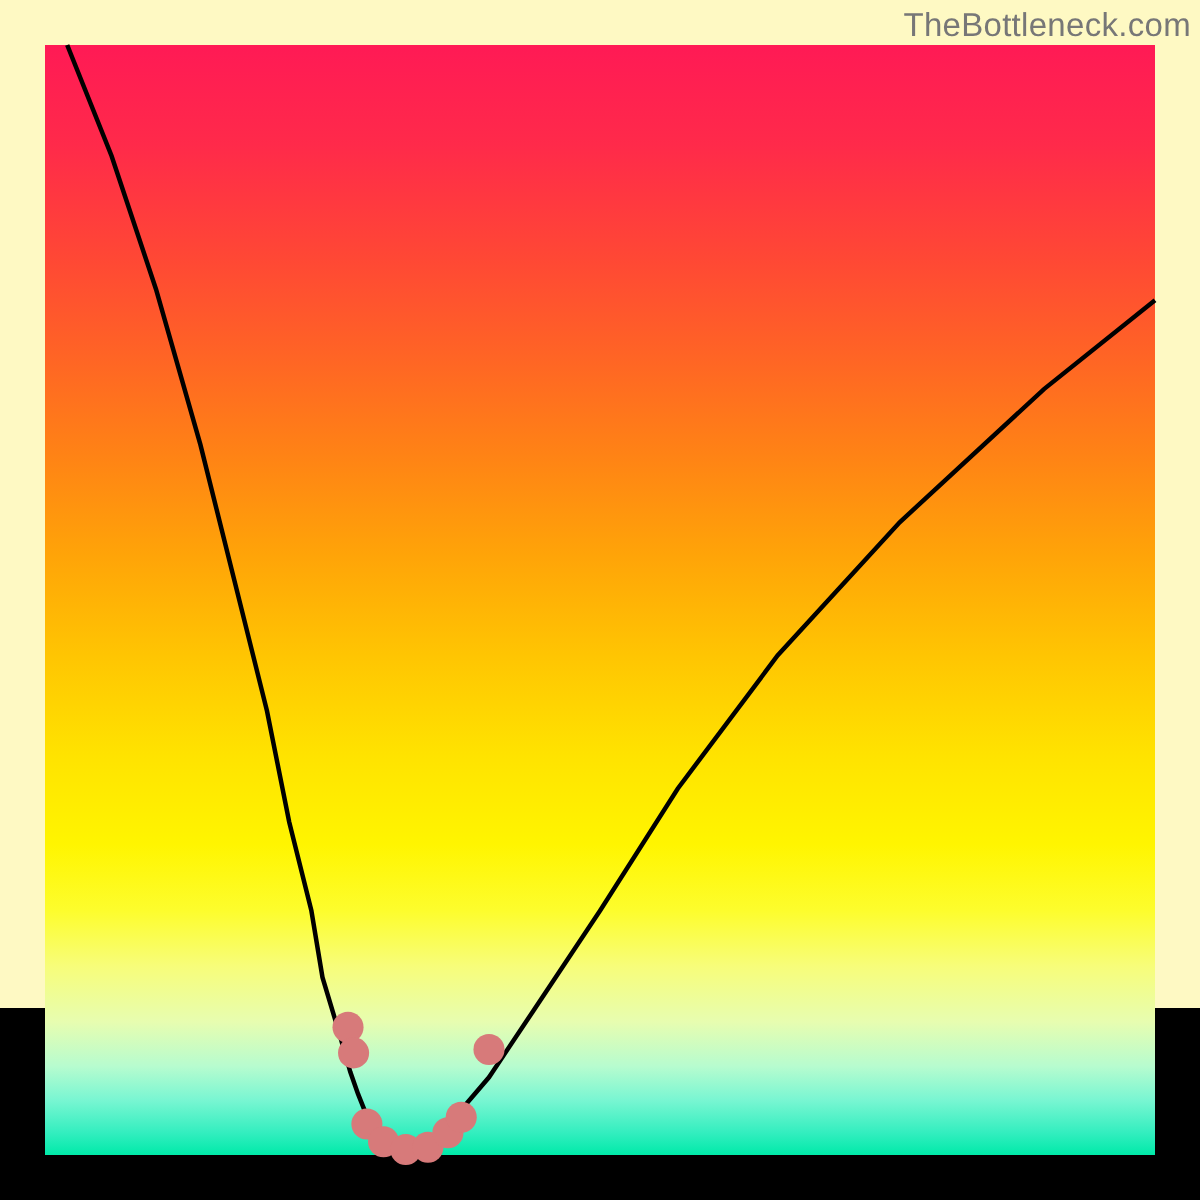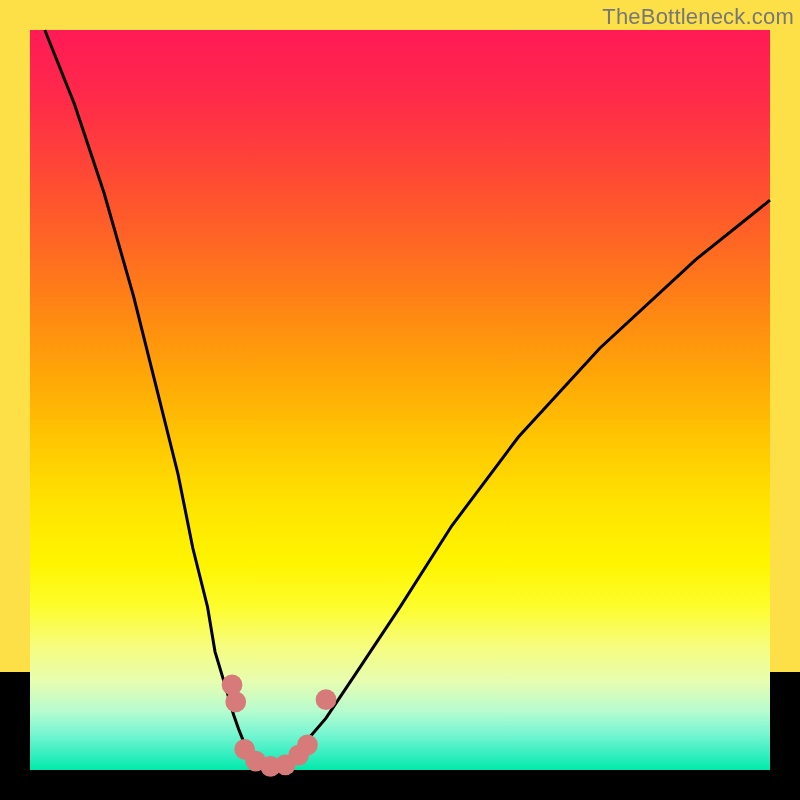--- a/index.html
+++ b/index.html
@@ -8,21 +8,21 @@
     width: 800px;
     height: 800px;
     overflow: hidden;
     background: #000;
     font-family: Arial, Helvetica, sans-serif;
   }
   .frame {
     position: absolute;
     top: 0; left: 0;
     width: 800px; height: 672px;
-    background: #fde047;
+    background: #fef9c3;
   }
   .plot {
     position: absolute;
     top: 30px;
     left: 30px;
     width: 740px;
     height: 740px;
     background: linear-gradient(to bottom,
       #ff1a55 0%,
       #ff2a4a 9%,

